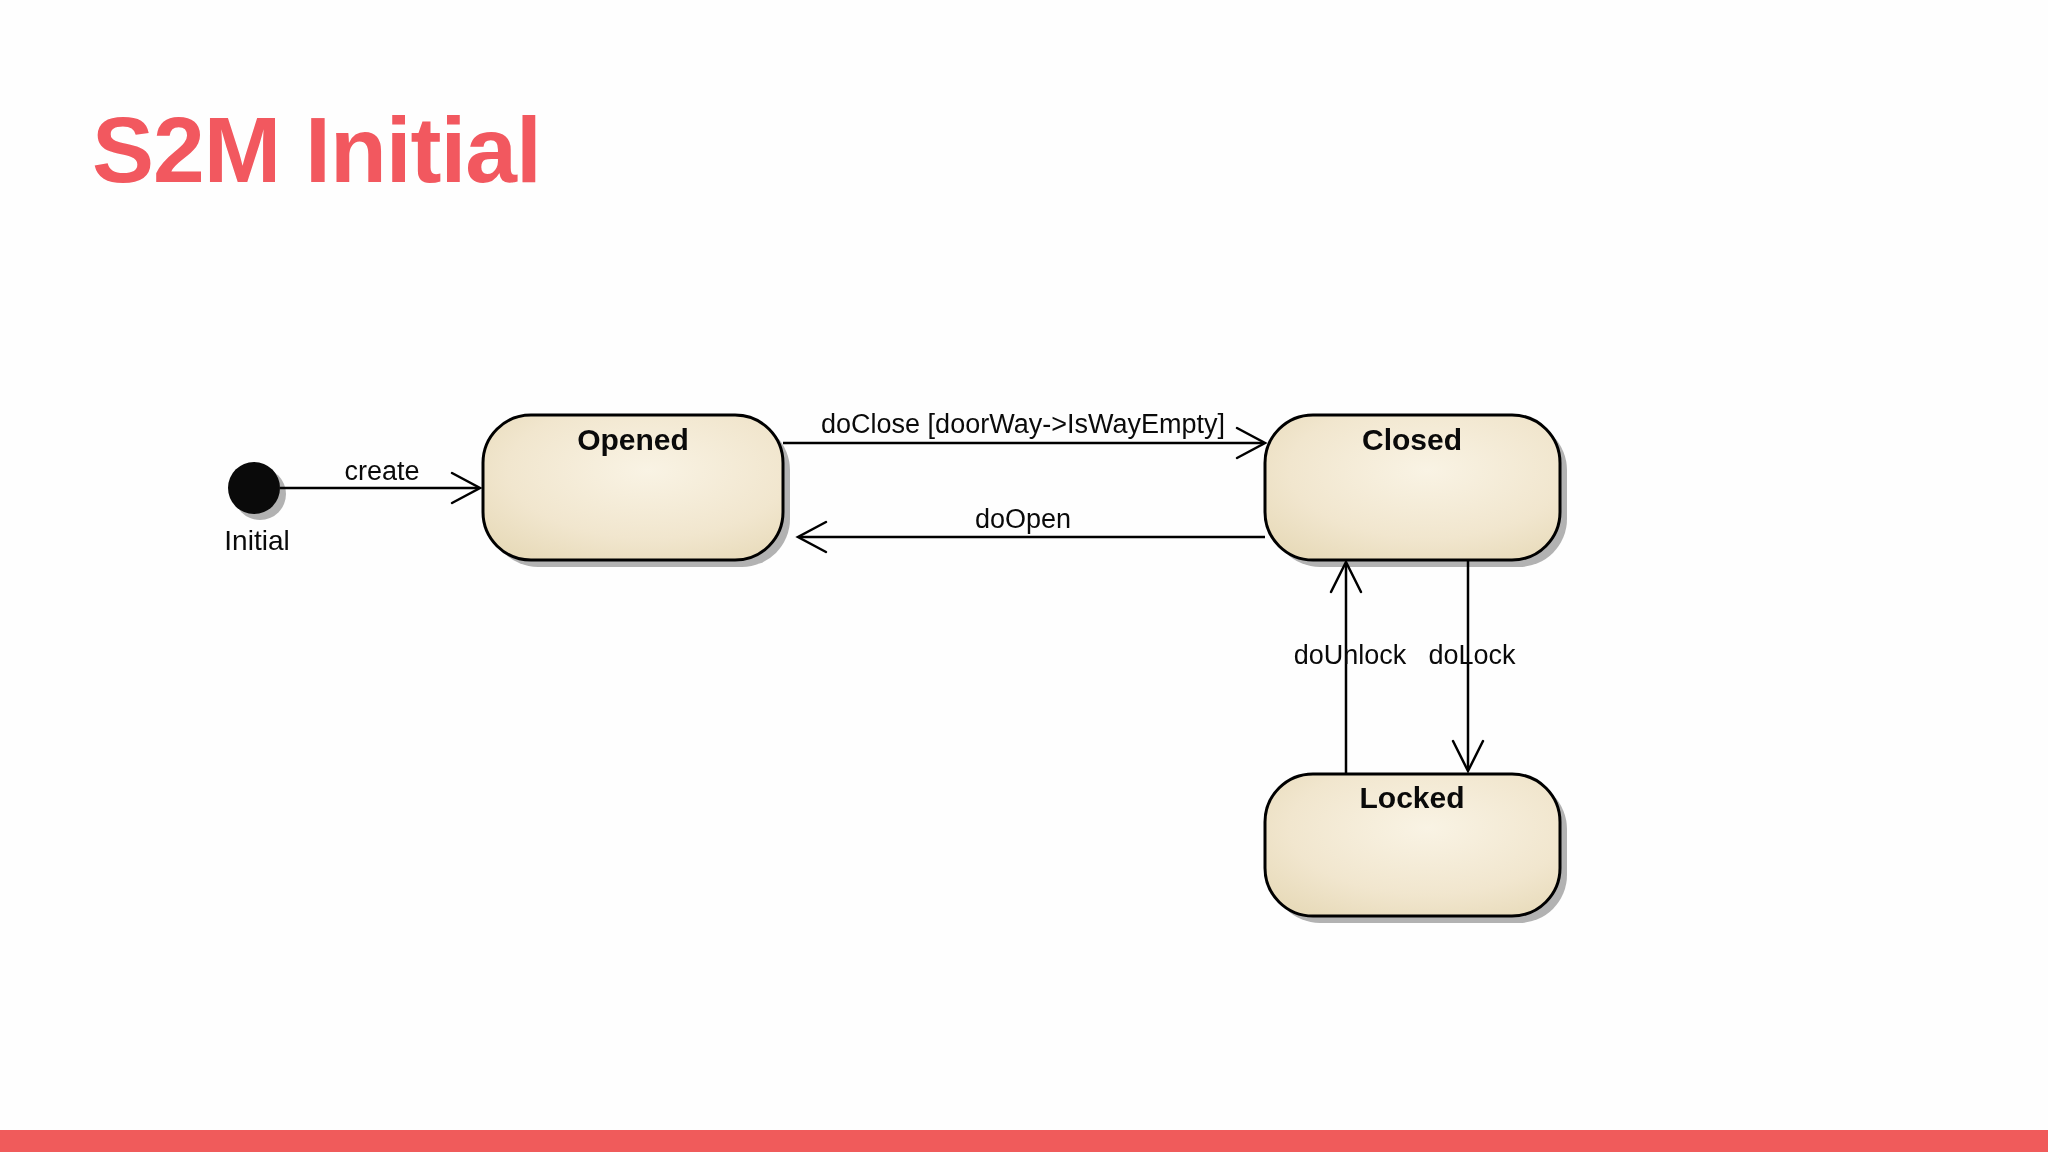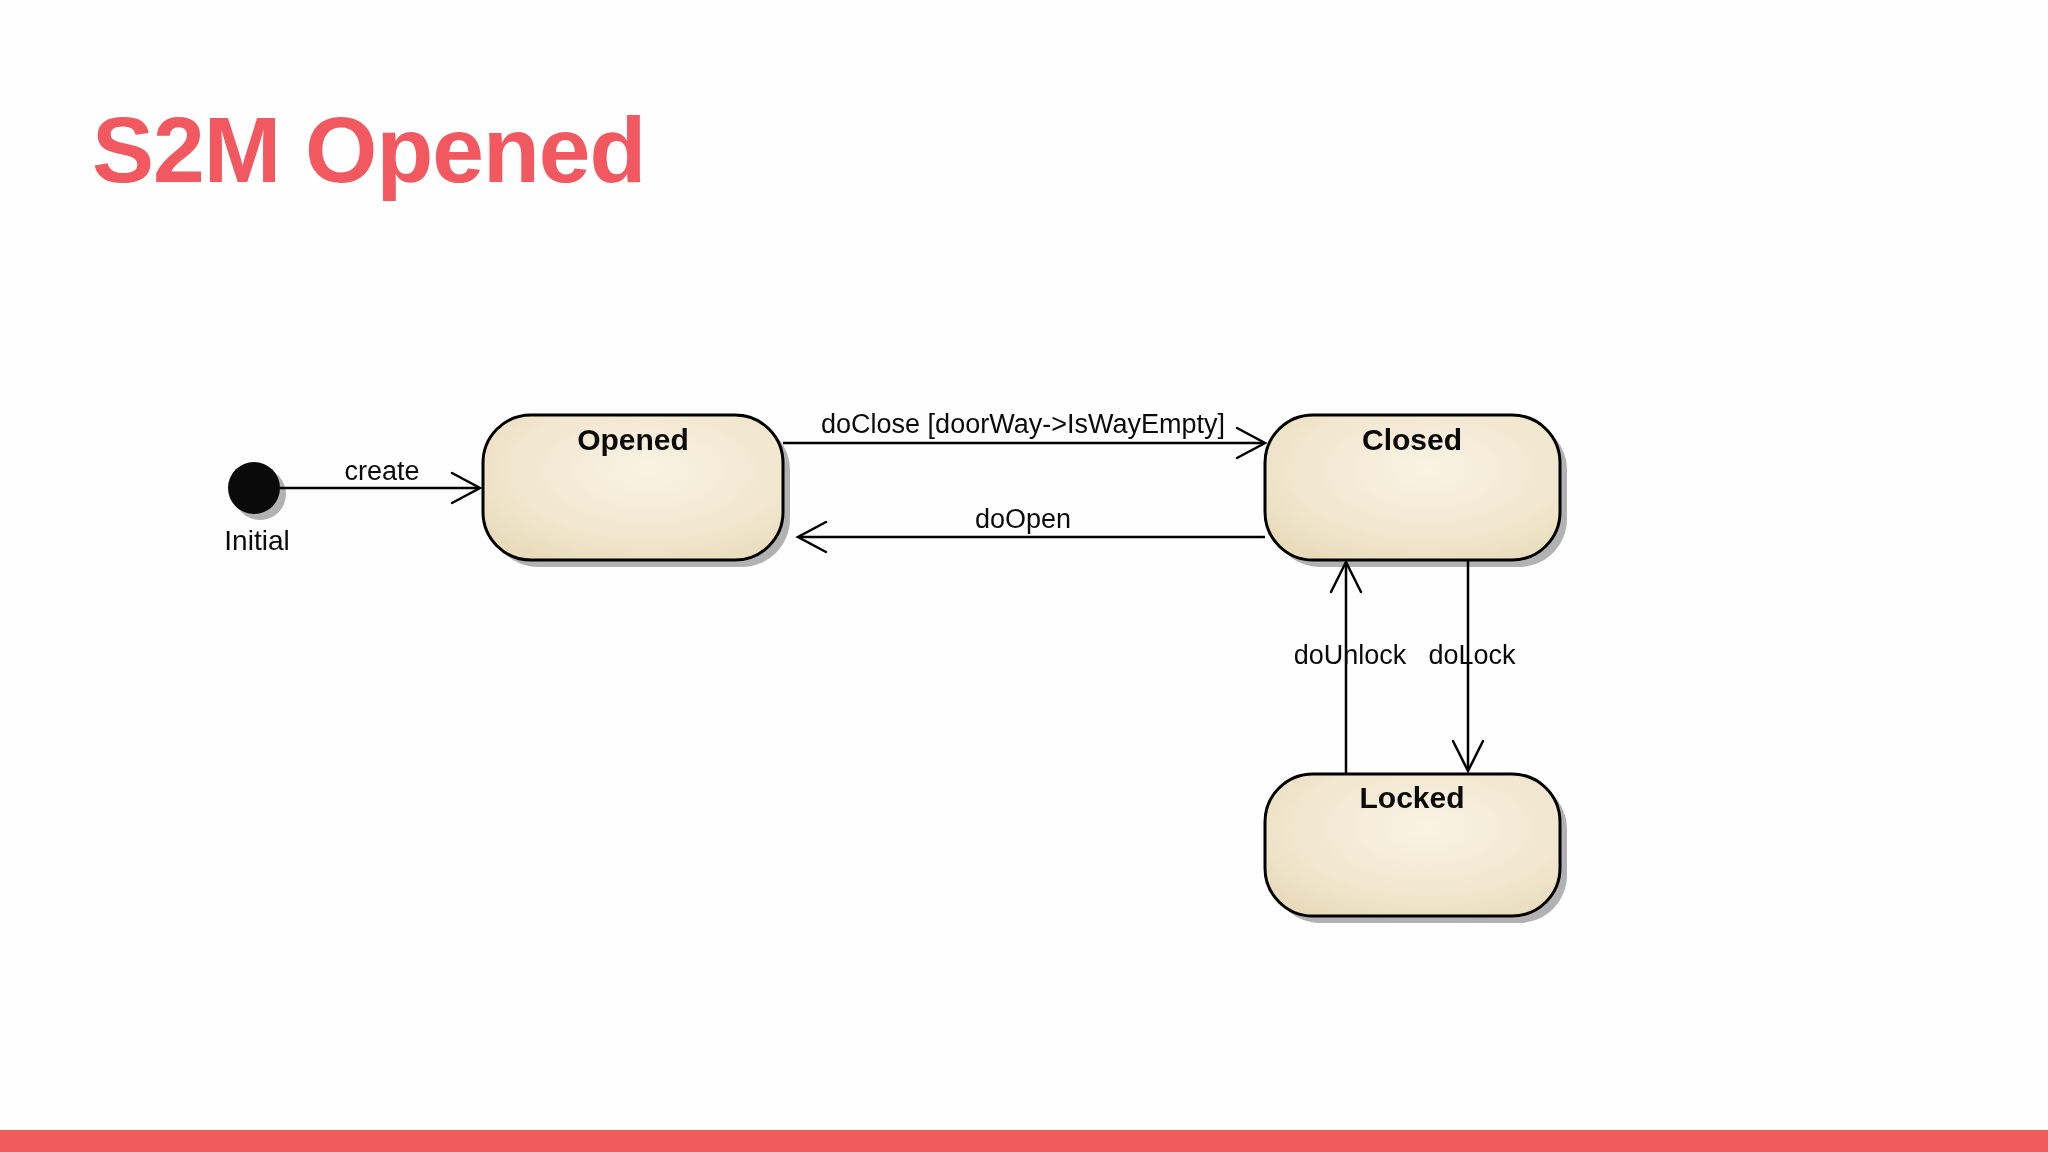--- a/index.html
+++ b/index.html
@@ -78,21 +78,21 @@
   .shadow-shape {
     fill: #b2b2b2;
     stroke: none;
   }
 </style>
 </head>
 <body>
 
 <div class="slide">
 
-  <h1 class="title">S2M Opened</h1>
+  <h1 class="title">S2M Initial</h1>
 
   <svg class="diagram" viewBox="0 0 2048 1152" xmlns="http://www.w3.org/2000/svg">
     <defs>
       <radialGradient id="stateFill" cx="55%" cy="38%" r="85%">
         <stop offset="0%" stop-color="#f9f3e4"></stop>
         <stop offset="55%" stop-color="#f1e6ce"></stop>
         <stop offset="100%" stop-color="#e3d5b0"></stop>
       </radialGradient>
     </defs>
 

